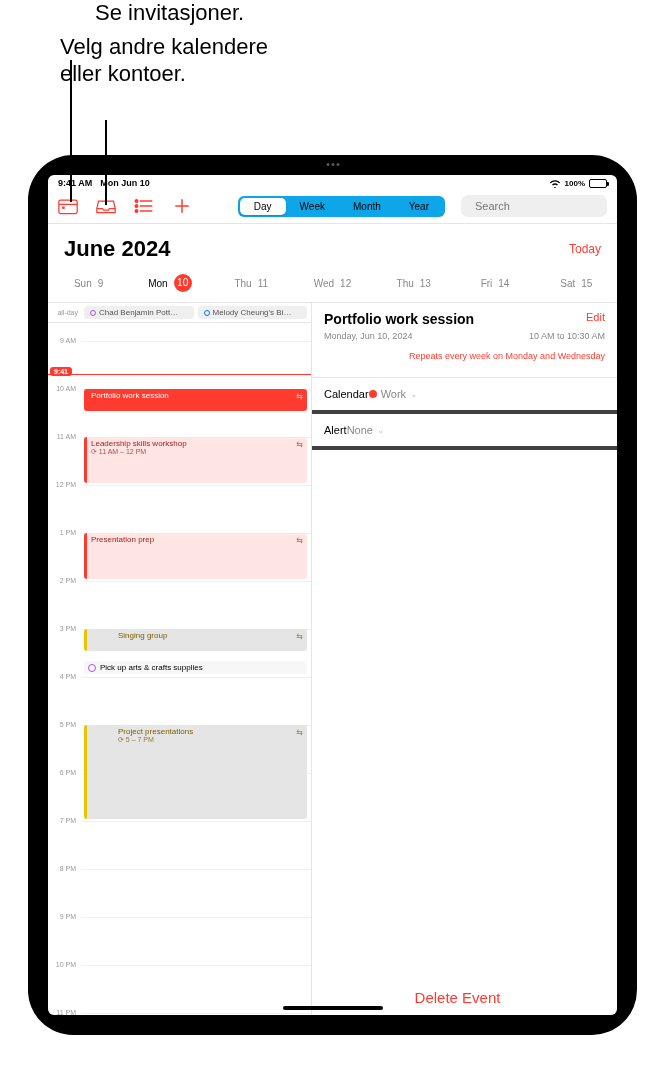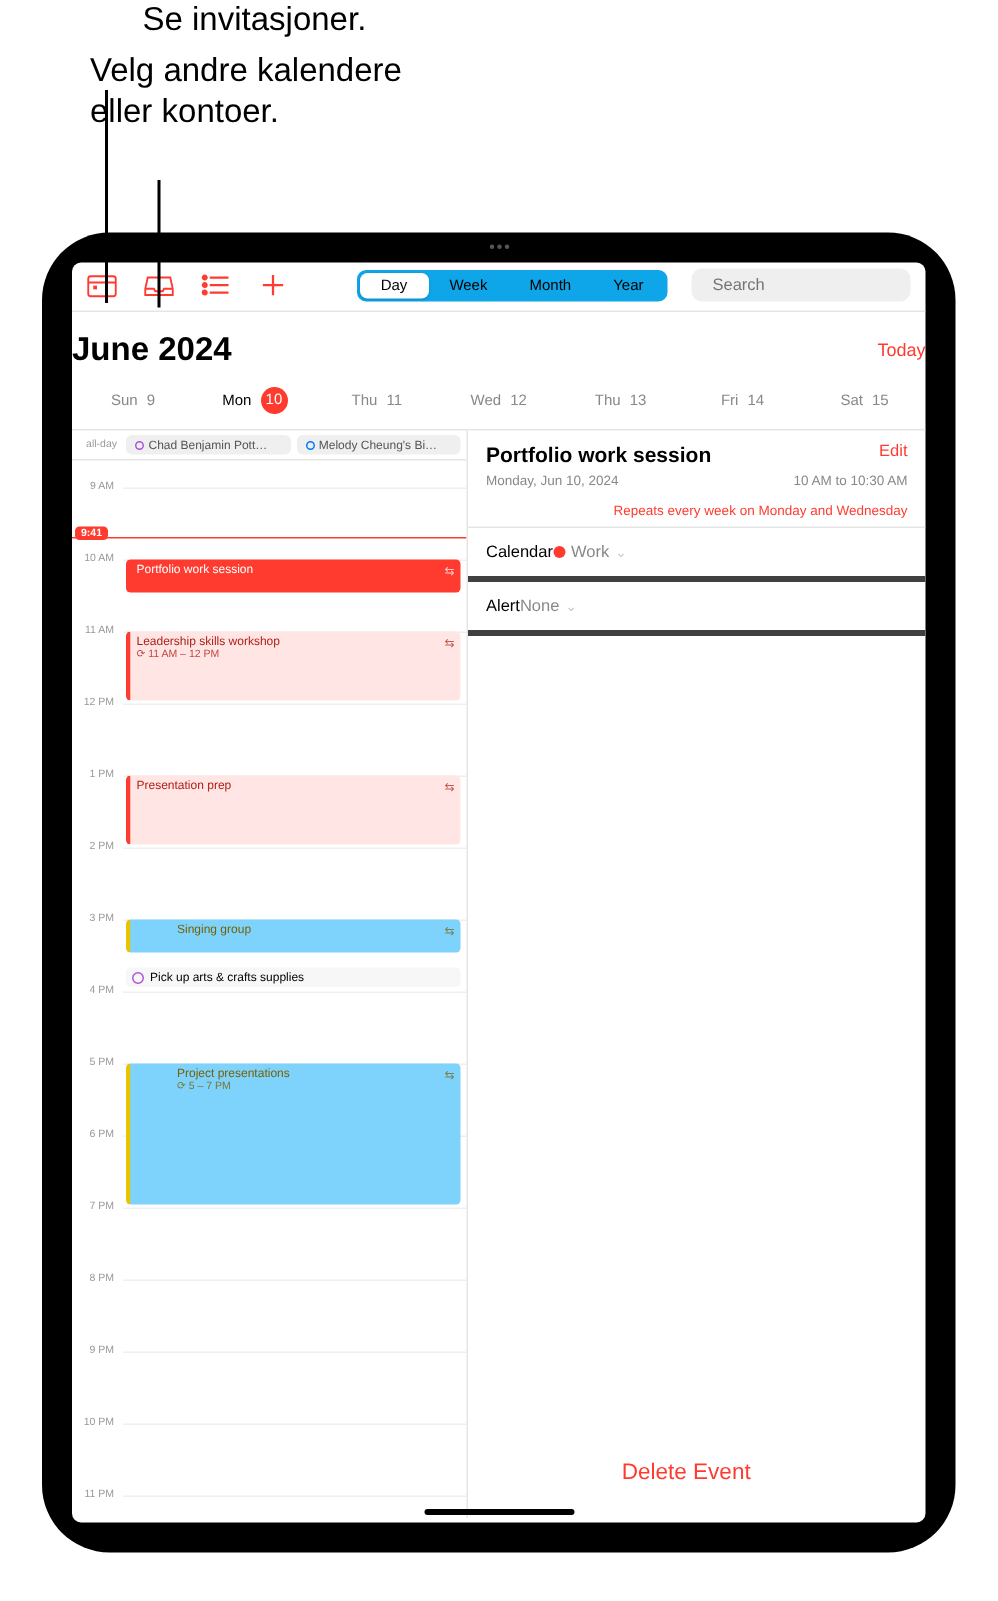--- a/index.html
+++ b/index.html
@@ -174,21 +174,21 @@
       flex: 1;
       outline: none;
     }
     .search-icon-svg { width: 12px; height: 12px; color: #8a8a8e; }
     .mic-icon { width: 10px; height: 14px; color: #8a8a8e; }
     
     .month-header {
       display: flex;
       justify-content: space-between;
       align-items: center;
-      padding: 12px 0 4px;
+      padding: 12px 16px 4px;
     }
     .month-title { font-size: 22px; font-weight: 700; }
     .today-link { color: #ff3b30; font-size: 12px; cursor: pointer; }
     
     .day-headers {
       display: flex;
       padding: 8px 0 10px;
       border-bottom: 1px solid #e5e5e5;
     }
     .day-col { 
@@ -305,21 +305,21 @@
       left: 36px;
       right: 4px;
       border-radius: 3px;
       padding: 2px 4px;
       font-size: 8px;
       border-left: 3px solid;
       overflow: hidden;
     }
     .event.red-solid { background: #ff3b30; color: #fff; border-left-color: #ff3b30; }
     .event.red-light { background: #ffe5e3; border-left-color: #ff3b30; color: #b02018; }
-    .event.yellow-light { background: #7dd3fc; border-left-color: #e9c400; color: #7a5e00; padding-left: 31px; }
+    .event.yellow-light { background: #e5e5e5; border-left-color: #e9c400; color: #7a5e00; padding-left: 31px; }
     .event-title { font-weight: 500; }
     .event-sub { font-size: 7px; opacity: 0.8; }
     
     .reminder-row {
       position: absolute;
       left: 36px;
       right: 4px;
       padding: 2px 4px;
       font-size: 8px;
       background: #f7f7f7;
@@ -352,21 +352,21 @@
     .edit-link { color: #ff3b30; font-size: 11px; cursor: pointer; }
     
     .detail-meta {
       padding: 0 12px 10px;
       font-size: 9px;
       color: #888;
       display: flex;
       justify-content: space-between;
     }
     .detail-repeat {
-      padding: 0 12px 6px;
+      padding: 0 12px 16px;
       font-size: 9px;
       color: #ff3b30;
       text-align: right;
       border-bottom: 1px solid #e5e5e5;
     }
     
     .detail-row {
       display: flex;
       align-items: center;
       padding: 10px 12px;
@@ -422,20 +422,33 @@
 </div>
 
 <div class="ipad-frame">
   <div class="home-dot">
       <span></span>
       <span></span>
       <span></span>
     </div>
   <div class="ipad-screen">
 
+    <div class="status-bar">
+      <div class="status-left">
+        <span>9:41 AM</span>
+        <span>Mon Jun 10</span>
+      </div>
+      <div class="status-right">
+        <svg class="wifi-icon" viewBox="0 0 16 12" fill="#000">
+            <path d="M8 10.5a1.2 1.2 0 100 2.4 1.2 1.2 0 000-2.4zM4 7.5l1.3 1.3a4 4 0 015.4 0L12 7.5a6 6 0 00-8 0zM1 4.5l1.3 1.3a8.2 8.2 0 0111.4 0L15 4.5a10 10 0 00-14 0z"></path>
+          </svg>
+        <span>100%</span>
+        <span class="battery-icon"><span class="battery-fill"></span></span>
+      </div>
+    </div>
 
     <div class="toolbar">
       <div class="toolbar-icons">
         <svg class="toolbar-icon" viewBox="0 0 24 20" fill="none" stroke="#ff3b30" stroke-width="1.5">
             <rect x="1" y="3" width="22" height="16" rx="2"></rect>
             <line x1="1" y1="8" x2="23" y2="8"></line>
             <rect x="5" y="10.5" width="3" height="3" fill="#ff3b30" stroke="none"></rect>
           </svg>
         <svg class="toolbar-icon" viewBox="0 0 24 20" fill="none" stroke="#ff3b30" stroke-width="1.5">
             <path d="M3 4 L21 4 L23 13 L23 18 L1 18 L1 13 Z"></path>

